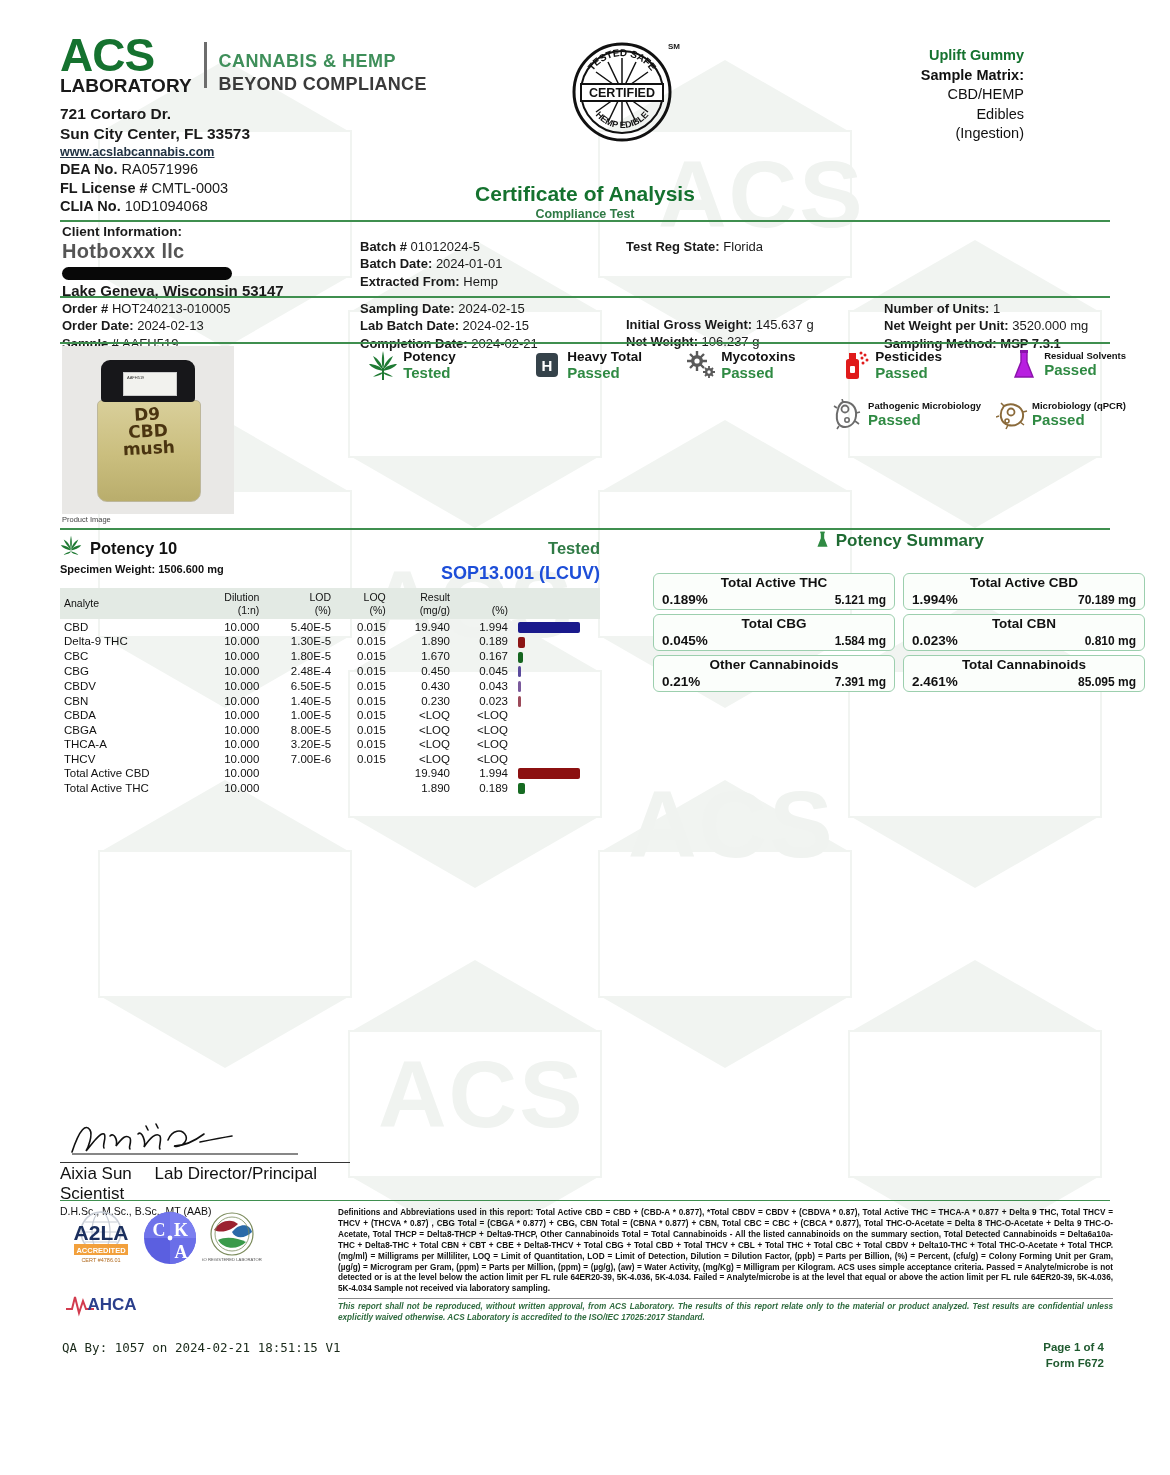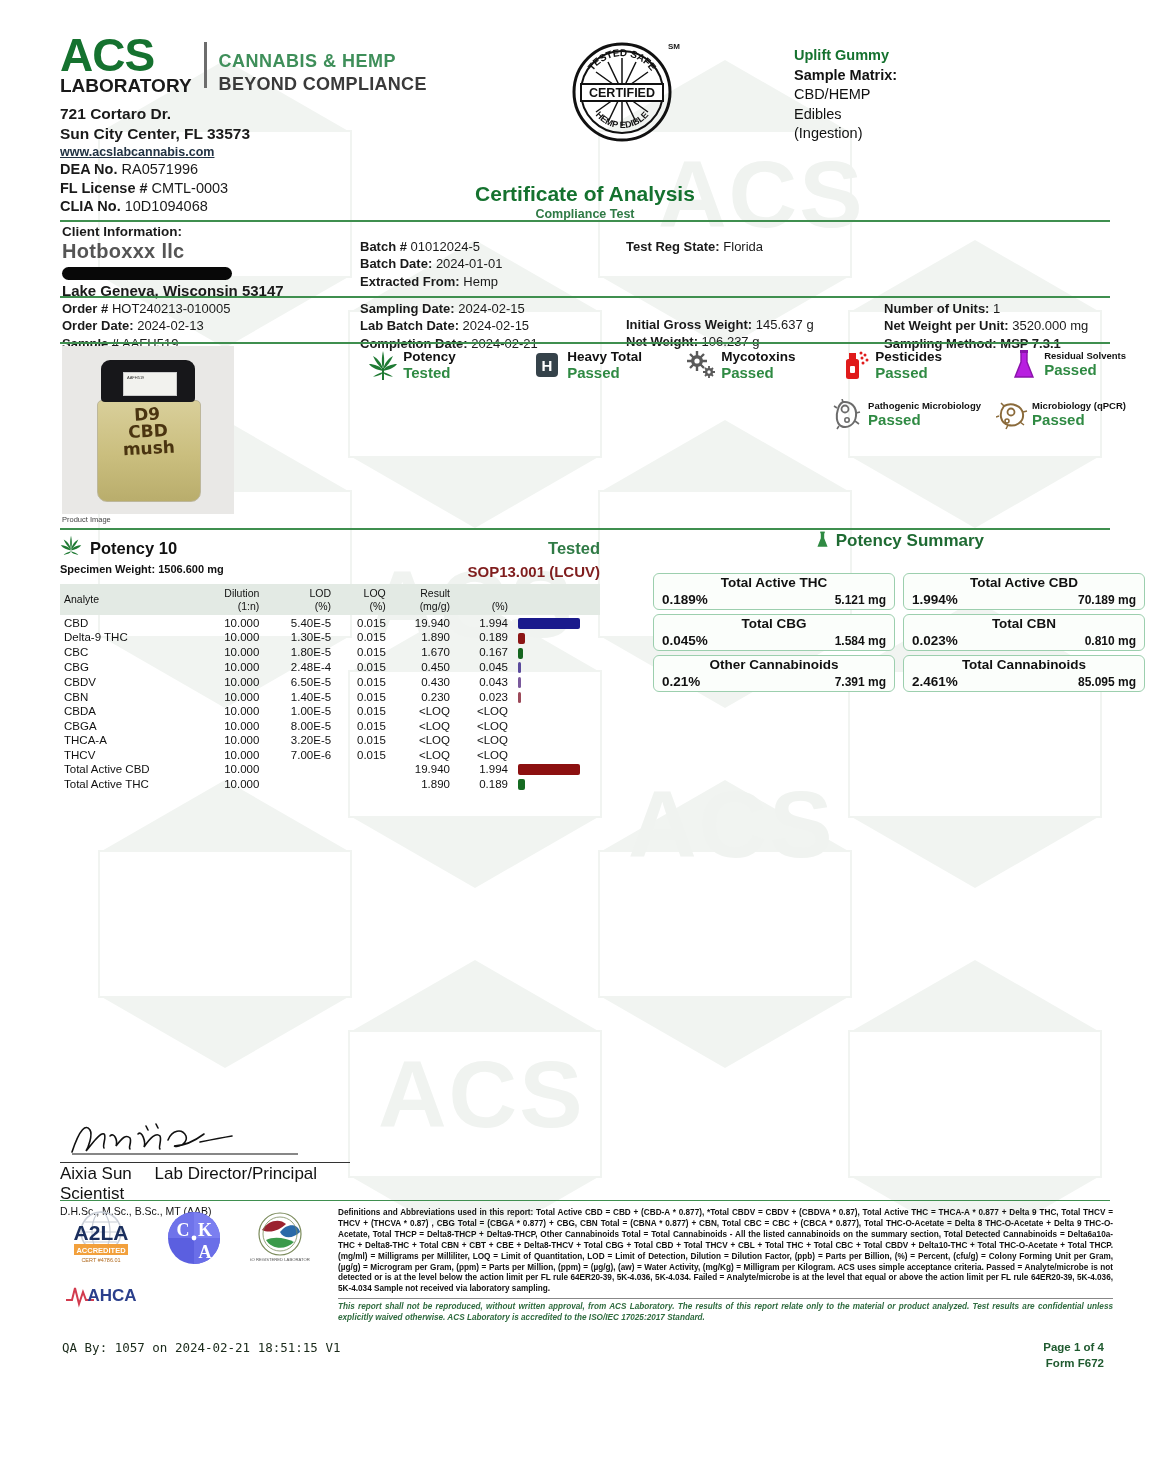--- a/index.html
+++ b/index.html
@@ -77,21 +77,21 @@
   .addr .b { font-weight: bold; font-size: 15.5px;}
   .addr .url { font-weight: bold; font-size: 12.5px; color: #234; text-decoration: underline; }
   .addr .lbl { font-weight: bold; }
   .addr .val { font-weight: normal; }
 
   
   .seal { position: absolute; left: 532px; top: 30px; z-index: 2; }
   .seal-sm { position: absolute; right: -6px; top: 2px; font-size: 8px; font-weight: bold;}
 
   
-  .matrix { position: absolute; right: 108px; top: 36px; text-align: left; z-index: 2; width: 230px;}
+  .matrix { position: absolute; right: 108px; top: 36px; text-align: right; z-index: 2; width: 230px;}
   .matrix .t1 { font-size: 14.5px; font-weight: bold; color: #15722f; line-height: 1.35;}
   .matrix .t2 { font-size: 14.5px; font-weight: bold; color: #111; line-height: 1.35;}
   .matrix .t3 { font-size: 14.5px; color: #111; line-height: 1.35;}
 
   
   .coa-title {
     position: absolute; left: 0; right: 0; top: 172px; text-align: center; z-index: 2;
   }
   .coa-title .t { font-size: 21px; font-weight: bold; color: #15722f; }
   .coa-title .s { font-size: 12.5px; font-weight: bold; color: #2f7a45; margin-top: 1px;}
@@ -150,21 +150,21 @@
   .sttxt .n.sm { font-size: 9.5px; }
   .sttxt .v { font-size: 15px; font-weight: bold; color: #2f8a43; line-height: 1.18;}
 
   
   .potency { position: absolute; left: 22px; top: 524px; width: 540px; z-index: 2;}
   .pot-head { display: flex; align-items: center; justify-content: space-between;}
   .pot-title { font-size: 16.5px; font-weight: bold; color: #111; }
   .pot-tested { font-size: 16.5px; font-weight: bold; color: #2f7a45;}
   .pot-sub { display: flex; justify-content: space-between; margin-top: 1px;}
   .pot-spec { font-size: 11px; font-weight: bold; color: #111;}
-  .pot-sop { font-size: 15px; font-weight: bold; color: #7f1d1d;}
+  .pot-sop { font-size: 18px; font-weight: bold; color: #1d4ed8;}
 
   table.pot { width: 100%; border-collapse: collapse; margin-top: 4px; }
   table.pot thead th {
     background: #e3eae4; font-size: 10.5px; font-weight: normal; color: #111;
     padding: 3px 4px; text-align: right; line-height: 1.2;
   }
   table.pot thead th.l { text-align: left; }
   table.pot tbody td {
     font-size: 11.5px; padding: 1.2px 4px; text-align: right; color: #111;
   }
@@ -188,21 +188,21 @@
   
   .sig { position: absolute; left: 22px; top: 1108px; width: 290px; z-index: 2;}
   .sig-line { border-bottom: 1.2px solid #333; height: 44px; position: relative;}
   .sig-name { font-size: 17px; color: #111; margin-top: 1px;}
   .sig-name .sp { margin-left: 18px; }
   .sig-deg { font-size: 10.5px; color: #111; margin-top: 1px;}
 
   
   .foot-line { position: absolute; left: 22px; top: 1190px; width: 1050px; height: 1.2px; background: #3f8f4f; z-index: 2;}
   .logos { position: absolute; left: 26px; top: 1200px; z-index: 2; width: 265px;}
-  .logos-row { display: flex; align-items: center; gap: 28px;}
+  .logos-row { display: flex; align-items: center; gap: 4px;}
   .defs { position: absolute; left: 300px; top: 1198px; width: 775px; z-index: 2;}
   .defs p { margin: 0; font-size: 8.2px; font-weight: bold; color: #111; line-height: 1.33; text-align: justify;}
   .defs p.ital { font-style: italic; color: #2f6b3f; margin-top: 3px; border-top: 1px solid #888; padding-top: 3px;}
 
   .qa { position: absolute; left: 24px; top: 1330px; font-size: 12.5px; font-family: "DejaVu Sans Mono", monospace; color: #1a2a1a; z-index: 2;}
   .pageno { position: absolute; right: 28px; top: 1330px; text-align: right; font-size: 11.5px; font-weight: bold; color: #1f5a2f; z-index: 2; line-height: 1.35;}
 </style>
 </head>
 <body>
 
@@ -777,21 +777,21 @@
         <svg width="60" height="56" viewBox="0 0 60 56">
           <circle cx="30" cy="24" r="21" fill="none" stroke="#7a8a5a" stroke-width="1.2"></circle>
           <path d="M12 20 C18 10 30 8 36 14 C30 20 20 24 12 20 Z" fill="#9b2230"></path>
           <path d="M30 22 C38 12 48 14 50 22 C44 28 34 30 30 22 Z" fill="#2a6aa8"></path>
           <path d="M16 30 C24 26 36 28 44 32 C36 40 22 40 16 30 Z" fill="#3a9a4a"></path>
           <circle cx="30" cy="24" r="17" fill="none" stroke="#7a8a5a" stroke-width="0.8"></circle>
           <text x="30" y="51" font-size="4.2" text-anchor="middle" fill="#555" font-family="Liberation Sans, sans-serif">ISO REGISTERED LABORATORY</text>
         </svg>
       </div>
     </div>
-    <div style="margin-top:8px;">
+    <div style="margin-top:17px;">
       <svg width="74" height="30" viewBox="0 0 74 30">
         <path d="M2 22 L8 22 L11 10 L15 26 L19 14 L22 22 L30 22" fill="none" stroke="#d23b4e" stroke-width="2"></path>
         <text x="48" y="23" font-size="17" font-weight="bold" text-anchor="middle" fill="#2b3f8c" font-family="Liberation Sans, sans-serif">AHCA</text>
       </svg>
     </div>
   </div>
 
   <div class="defs">
     <p>Definitions and Abbreviations used in this report: Total Active CBD = CBD + (CBD-A * 0.877), *Total CBDV = CBDV + (CBDVA * 0.87), Total Active THC = THCA-A * 0.877 + Delta 9 THC, Total THCV = THCV + (THCVA * 0.87) , CBG Total = (CBGA * 0.877) + CBG, CBN Total = (CBNA * 0.877) + CBN, Total CBC = CBC + (CBCA * 0.877), Total THC-O-Acetate = Delta 8 THC-O-Acetate + Delta 9 THC-O-Acetate, Total THCP = Delta8-THCP + Delta9-THCP, Other Cannabinoids Total = Total Cannabinoids - All the listed cannabinoids on the summary section, Total Detected Cannabinoids = Delta6a10a-THC + Delta8-THC + Total CBN + CBT + CBE + Delta8-THCV + Total CBG + Total CBD + Total THCV + CBL + Total THC + Total CBC + Total CBDV + Delta10-THC + Total THC-O-Acetate + Total THCP. (mg/ml) = Milligrams per Milliliter, LOQ = Limit of Quantitation, LOD = Limit of Detection, Dilution = Dilution Factor, (ppb) = Parts per Billion, (%) = Percent, (cfu/g) = Colony Forming Unit per Gram, (µg/g) = Microgram per Gram, (ppm) = Parts per Million, (ppm) = (µg/g), (aw) = Water Activity, (mg/Kg) = Milligram per Kilogram. ACS uses simple acceptance criteria. Passed = Analyte/microbe is not detected or is at the level below the action limit per FL rule 64ER20-39, 5K-4.036, 5K-4.034. Failed = Analyte/microbe is at the level that equal or above the action limit per FL rule 64ER20-39, 5K-4.036, 5K-4.034 Sample not received via laboratory sampling.</p>
     <p class="ital">This report shall not be reproduced, without written approval, from ACS Laboratory. The results of this report relate only to the material or product analyzed. Test results are confidential unless explicitly waived otherwise. ACS Laboratory is accredited to the ISO/IEC 17025:2017 Standard.</p>

